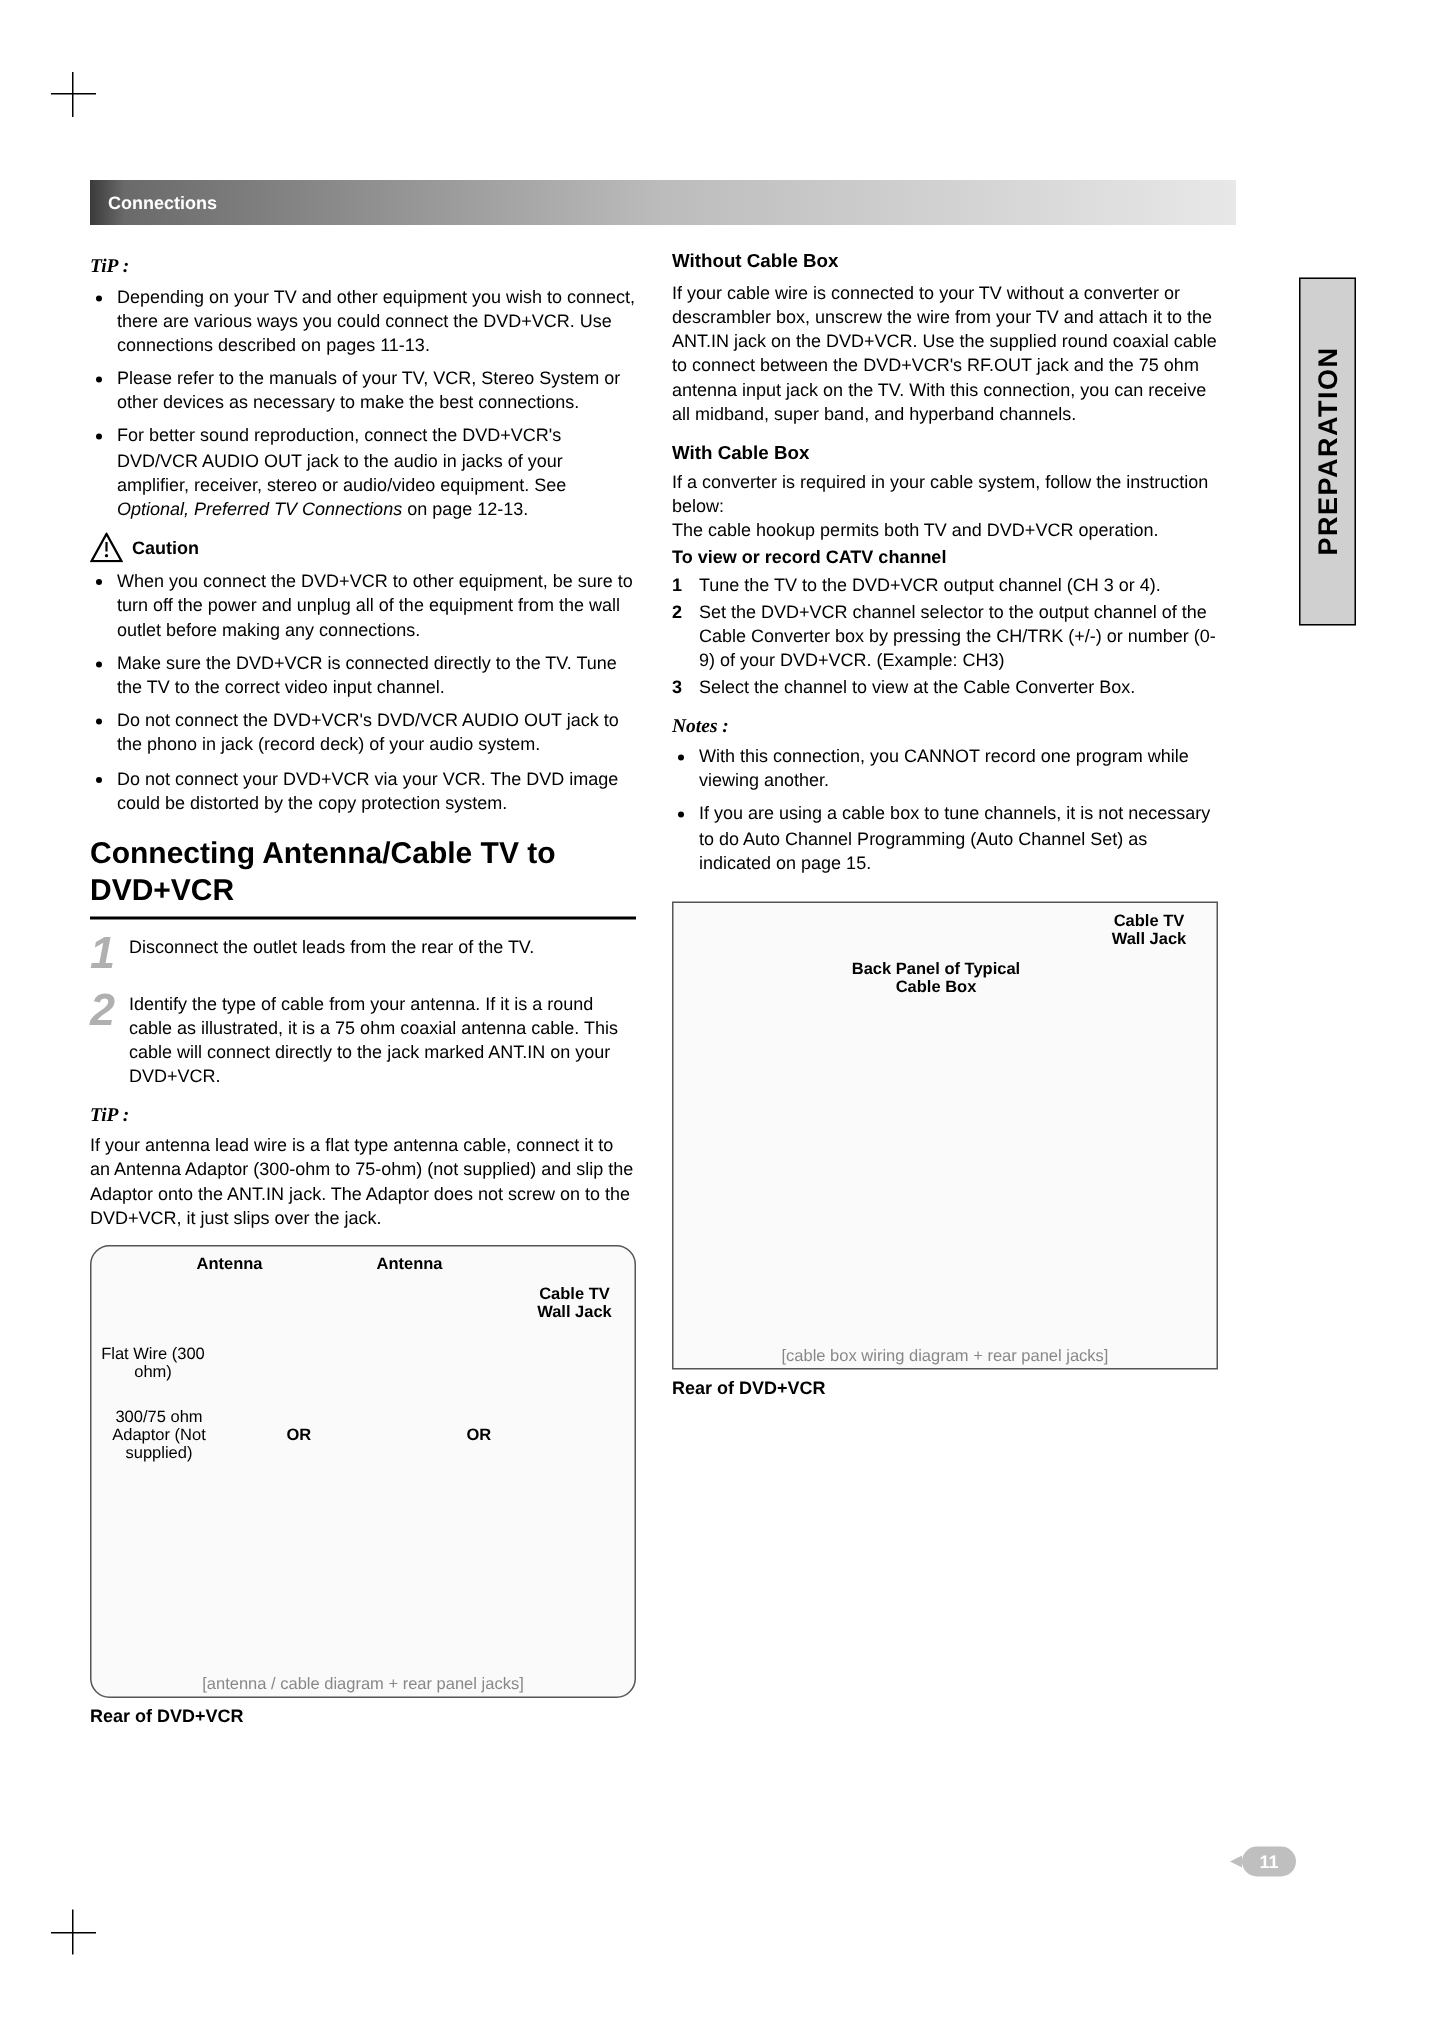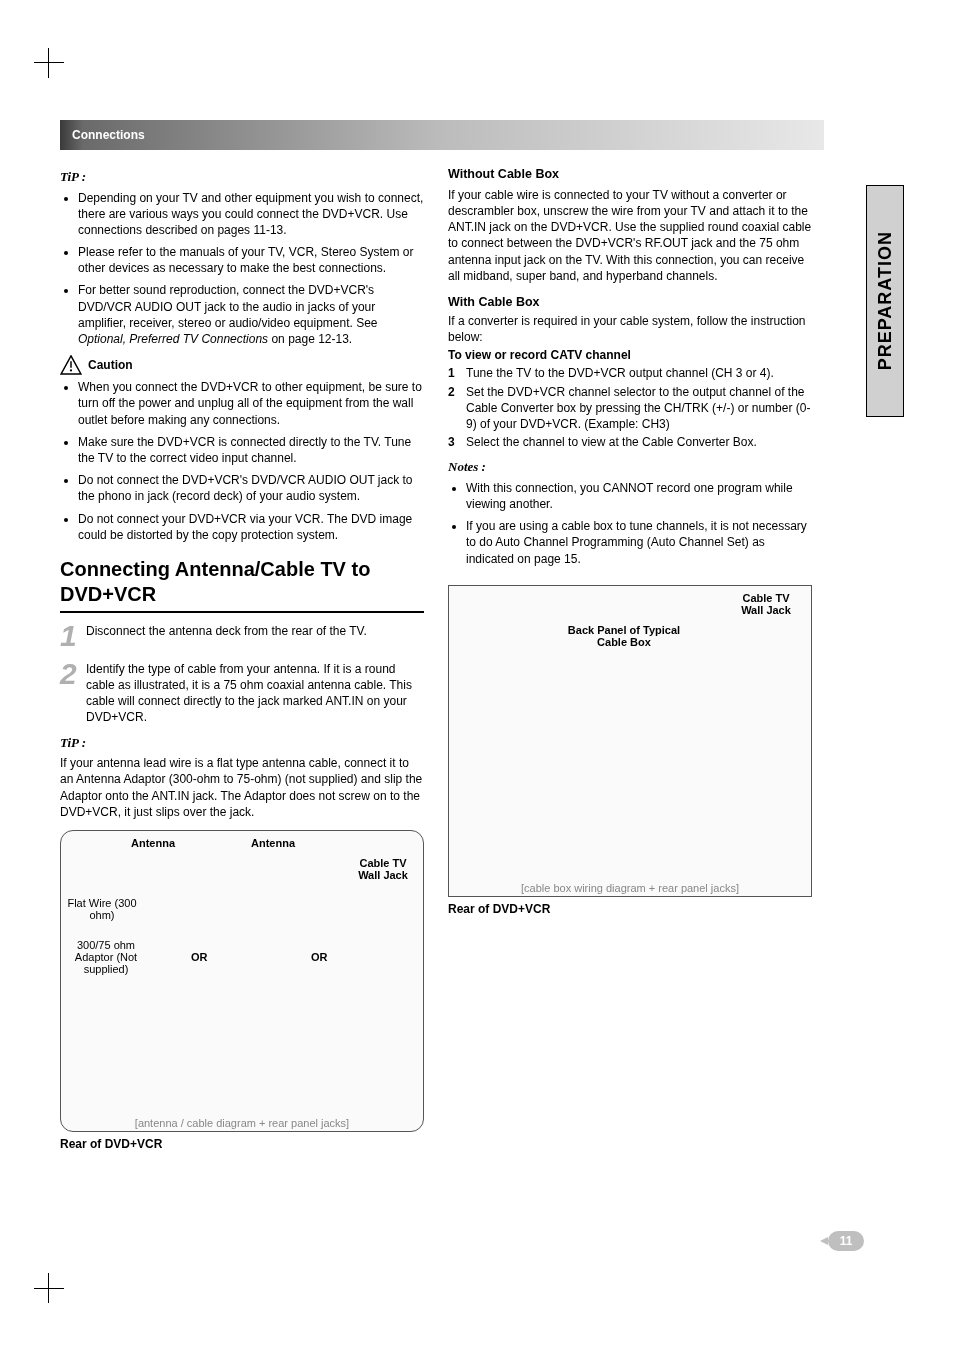--- a/index.html
+++ b/index.html
@@ -241,21 +241,21 @@
         <li>Make sure the DVD+VCR is connected directly to the TV. Tune the TV to the correct video input channel.</li>
         <li>Do not connect the DVD+VCR's DVD/VCR AUDIO OUT jack to the phono in jack (record deck) of your audio system.</li>
         <li>Do not connect your DVD+VCR via your VCR. The DVD image could be distorted by the copy protection system.</li>
       </ul>
 
       <h2 class="section">Connecting Antenna/Cable TV to DVD+VCR</h2>
       <hr class="hr">
 
       <div class="step">
         <div class="step-num">1</div>
-        <div class="step-text">Disconnect the antenna deck from the rear of the TV.</div>
+        <div class="step-text">Disconnect the outlet leads from the rear of the TV.</div>
       </div>
       <div class="step">
         <div class="step-num">2</div>
         <div class="step-text">Identify the type of cable from your antenna. If it is a round cable as illustrated, it is a 75 ohm coaxial antenna cable. This cable will connect directly to the jack marked ANT.IN on your DVD+VCR.</div>
       </div>
 
       <div class="tip-label">TiP :</div>
       <div class="para">If your antenna lead wire is a flat type antenna cable, connect it to an Antenna Adaptor (300-ohm to 75-ohm) (not supplied) and slip the Adaptor onto the ANT.IN jack. The Adaptor does not screw on to the DVD+VCR, it just slips over the jack.</div>
 
       <div class="fig-left">
@@ -274,20 +274,21 @@
 
     </div>
 
     <div class="col">
 
       <div class="subhead">Without Cable Box</div>
       <div class="para">If your cable wire is connected to your TV without a converter or descrambler box, unscrew the wire from your TV and attach it to the ANT.IN jack on the DVD+VCR. Use the supplied round coaxial cable to connect between the DVD+VCR's RF.OUT jack and the 75 ohm antenna input jack on the TV. With this connection, you can receive all midband, super band, and hyperband channels.</div>
 
       <div class="subhead">With Cable Box</div>
       <div>If a converter is required in your cable system, follow the instruction below:</div>
+      <div>The cable hookup permits both TV and DVD+VCR operation.</div>
       <div style="font-weight:bold; margin:2px 0;">To view or record CATV channel</div>
       <ol class="numlist">
         <li>
             <span class="n">1</span>
             <span>Tune the TV to the DVD+VCR output channel (CH 3 or 4).</span>
           </li>
         <li>
             <span class="n">2</span>
             <span>Set the DVD+VCR channel selector to the output channel of the Cable Converter box by pressing the CH/TRK (+/-) or number (0-9) of your DVD+VCR. (Example: CH3)</span>
           </li>

